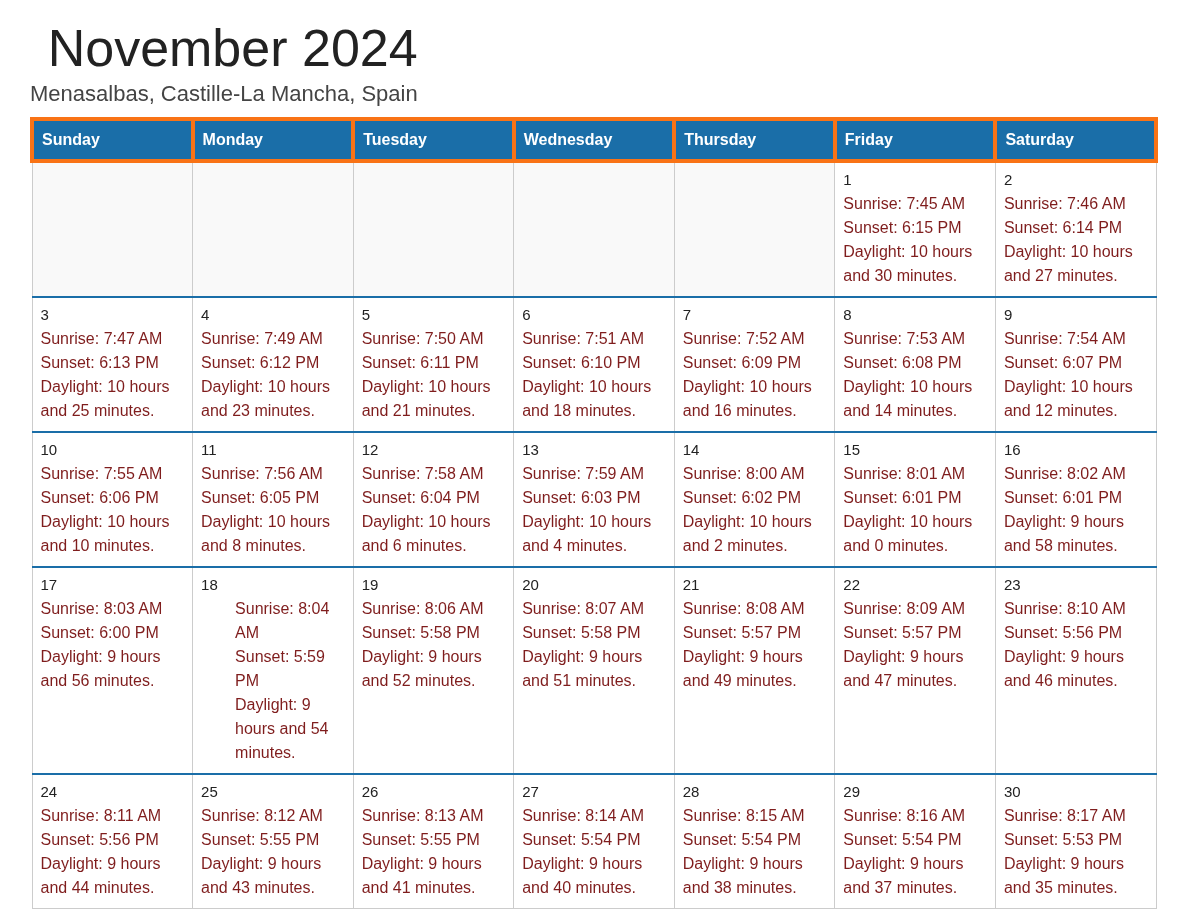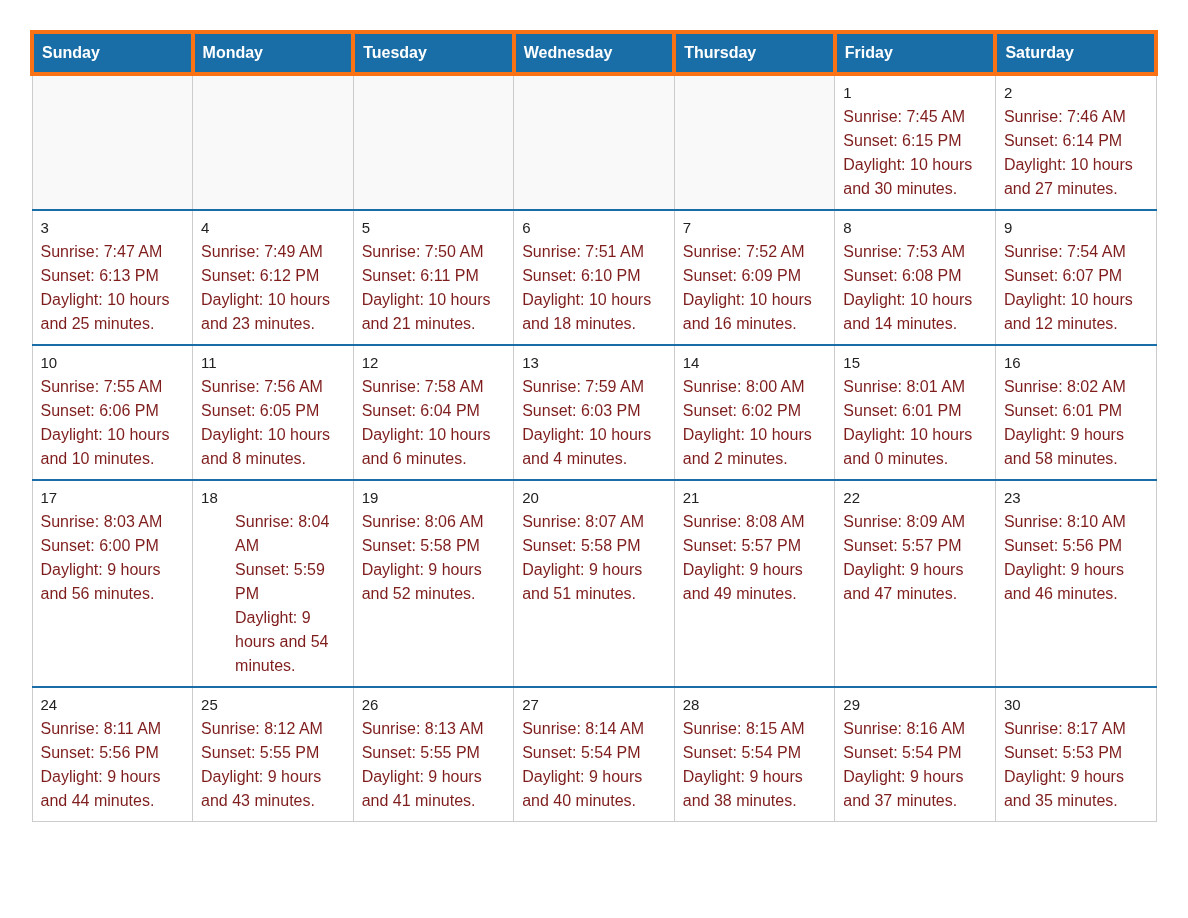--- a/index.html
+++ b/index.html
@@ -85,20 +85,24 @@
     .day-info {
       font-size: 16px;
       color: #7f1d1d;
       line-height: 1.5;
     }
   </style>
 </head>
 <body>
 
 <div class="header">
+  <div class="title-area">
+    <div class="main-title">November 2024</div>
+    <div class="subtitle">Menasalbas, Castille-La Mancha, Spain</div>
+  </div>
 </div>
 
 <table class="calendar">
   <thead>
     <tr>
       <th>Sunday</th>
       <th>Monday</th>
       <th>Tuesday</th>
       <th>Wednesday</th>
       <th>Thursday</th>

